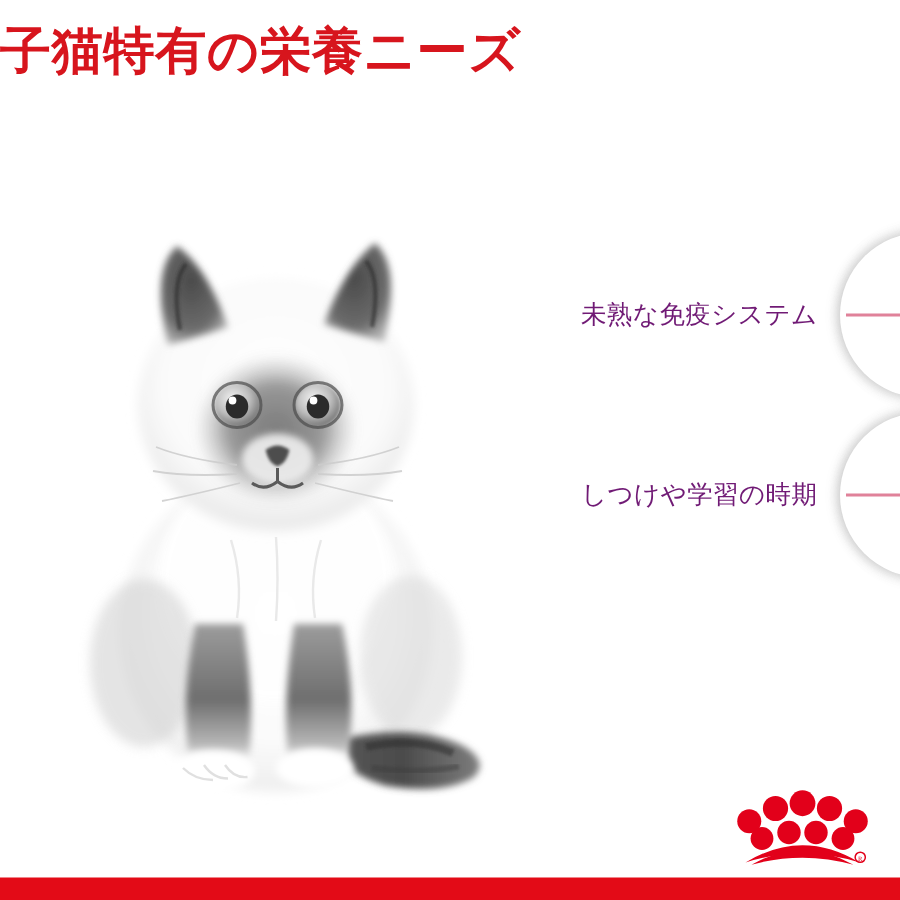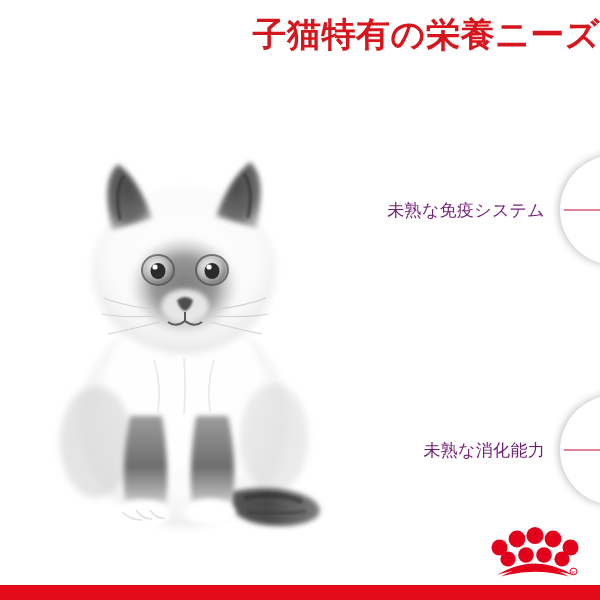--- a/index.html
+++ b/index.html
@@ -17,21 +17,21 @@
     background: #ffffff;
     overflow: hidden;
   }
 
   
   .title {
     position: absolute;
     left: 0;
     top: 12px;
     width: 600px;
-    text-align: right;
+    text-align: left;
     color: #d7151d;
     font-size: 34px;
     font-weight: 700;
     letter-spacing: 0.5px;
     line-height: 44px;
     white-space: nowrap;
   }
 
   
   .kitten-wrap {
@@ -219,26 +219,26 @@
       </g>
     </svg>
   </div>
 
   <div class="callout" style="top:155px;">
     <div class="card"></div>
     <div class="label">未熟な免疫システム</div>
     <div class="connector"></div>
   </div>
 
-
-  <div class="callout" style="top:395px;">
+  <div class="callout" style="top:275px;">
     <div class="card"></div>
-    <div class="label">未熟な消化能力</div>
+    <div class="label">しつけや学習の時期</div>
     <div class="connector"></div>
   </div>
+
 
   <div class="logo">
     <svg viewBox="0 0 92 56" xmlns="http://www.w3.org/2000/svg" aria-hidden="true">
       <g fill="#e2001a">
 
         <circle cx="10.5" cy="23.5" r="8"></circle>
         <circle cx="28" cy="15" r="8.4"></circle>
         <circle cx="46" cy="11.5" r="8.6"></circle>
         <circle cx="64" cy="15" r="8.4"></circle>
         <circle cx="81.5" cy="23.5" r="8"></circle>

